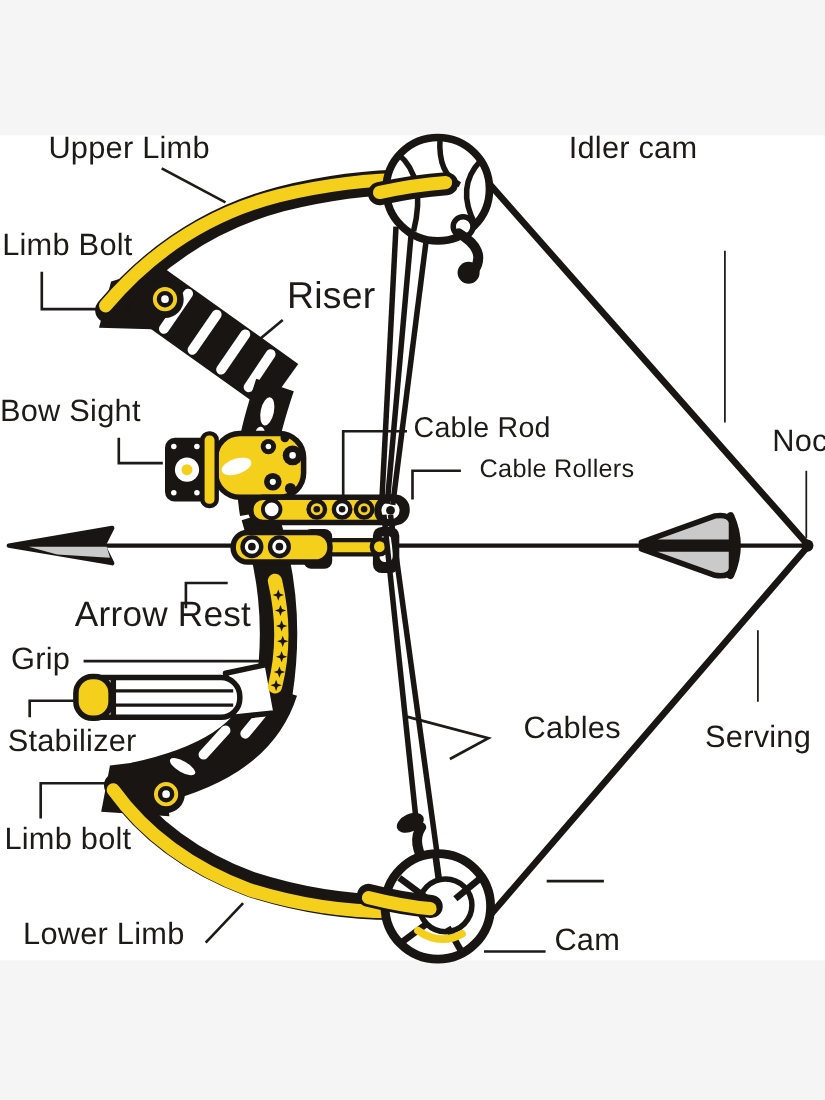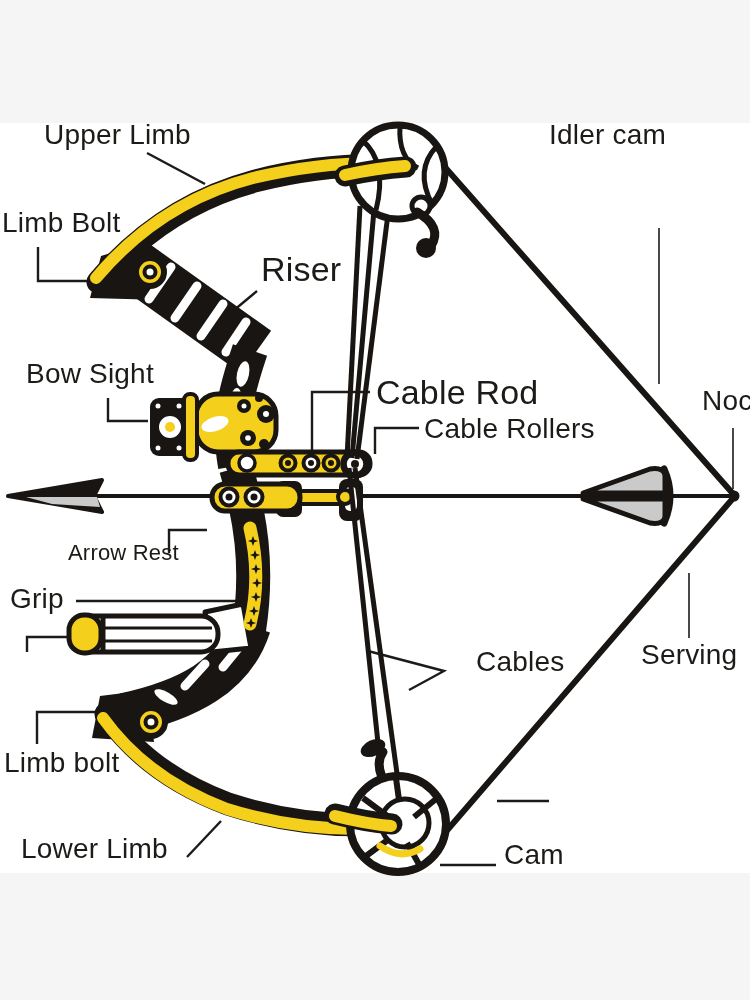--- a/index.html
+++ b/index.html
@@ -9,31 +9,31 @@
   }
   .art-bg{position:absolute;left:0;top:123px;width:750px;height:750px;background:#ffffff;}
   svg.bow{position:absolute;left:0;top:0;}
   .lbl{
     position:absolute;color:#1d1b18;font-size:28px;line-height:1.1;
     white-space:nowrap;letter-spacing:.2px;
   }
   #lbl-upper-limb{left:44px;top:120px}
   #lbl-limb-bolt-upper{left:2px;top:208px}
   #lbl-riser{left:261px;top:251px;font-size:34px}
-  #lbl-bow-sight{left:26px;top:359px}
-  #lbl-cable-rod{left:376px;top:374px;font-size:34px}
-  #lbl-cable-rollers{left:424px;top:414px;font-size:28px}
+  #lbl-bow-sight{left:0;top:359px}
+  #lbl-cable-rod{left:376px;top:374px;font-size:26px}
+  #lbl-cable-rollers{left:436px;top:414px;font-size:23px}
   #lbl-nock{left:702px;top:386px}
-  #lbl-idler-cam{left:549px;top:120px}
+  #lbl-idler-cam{left:517px;top:120px}
   #lbl-peep-sight{left:592px;top:183px}
   #lbl-cables{left:476px;top:647px}
-  #lbl-serving{left:641px;top:640px}
+  #lbl-serving{left:641px;top:655px}
   #lbl-bow-string{left:567px;top:782px}
   #lbl-cam{left:504px;top:840px}
-  #lbl-arrow-rest{left:68px;top:541px;font-size:22px}
+  #lbl-arrow-rest{left:68px;top:541px;font-size:32px}
   #lbl-grip{left:10px;top:584px}
   #lbl-stabilizer{left:7px;top:659px}
   #lbl-limb-bolt-lower{left:4px;top:748px}
   #lbl-lower-limb{left:21px;top:834px}
 </style>
 </head>
 <body>
 
 <div class="stage">
   <div class="art-bg"></div>
@@ -247,15 +247,16 @@
   <div class="lbl" id="lbl-bow-sight">Bow Sight</div>
   <div class="lbl" id="lbl-cable-rod">Cable Rod</div>
   <div class="lbl" id="lbl-cable-rollers">Cable Rollers</div>
   <div class="lbl" id="lbl-nock">Nock</div>
   <div class="lbl" id="lbl-idler-cam">Idler cam</div>
   <div class="lbl" id="lbl-cables">Cables</div>
   <div class="lbl" id="lbl-serving">Serving</div>
   <div class="lbl" id="lbl-cam">Cam</div>
   <div class="lbl" id="lbl-arrow-rest">Arrow Rest</div>
   <div class="lbl" id="lbl-grip">Grip</div>
+  <div class="lbl" id="lbl-stabilizer">Stabilizer</div>
   <div class="lbl" id="lbl-limb-bolt-lower">Limb bolt</div>
   <div class="lbl" id="lbl-lower-limb">Lower Limb</div>
 </div>
 
 </body></html>

